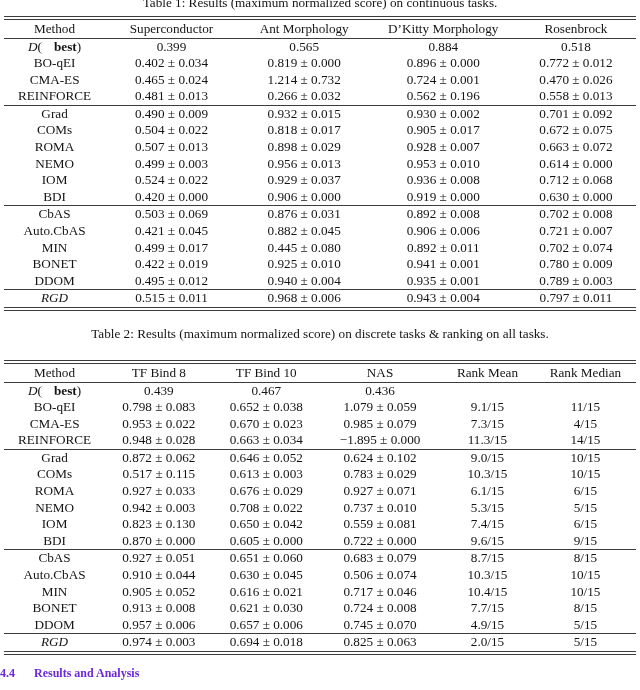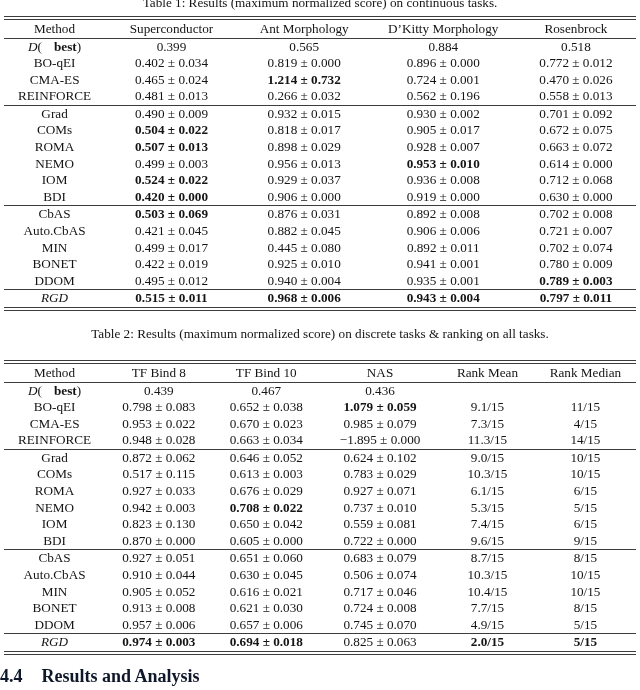--- a/index.html
+++ b/index.html
@@ -19,26 +19,26 @@
   th,td{
     padding:0;text-align:center;font-weight:normal;white-space:nowrap;
     line-height:16.6px;overflow:visible;
   }
   thead th{
     border-top:4px double #3c3c3c;border-bottom:1.5px solid #3c3c3c;
     line-height:17.5px;
   }
   tbody.sep tr:first-child td{border-top:1.5px solid #3c3c3c;margin-top:43px;}
   tbody.final td{border-top:1.5px solid #3c3c3c;border-bottom:4px double #3c3c3c;}
-  td.bold{font-weight:bold;}
+  td.bold{font-weight:normal;}
   td.method-rgd{font-weight:normal;font-style:italic;}
   .mathcal{font-style:italic;}
   .dbest-bold{font-weight:bold;margin-left:12px;}
   .section-heading{
-    margin:11px 0 0 0;font-size:18px;font-weight:bold;color:#0f172a;
+    margin:11px 0 0 0;font-size:12px;font-weight:bold;color:#6d28d9;
   }
   .section-heading .sec-num{margin-right:19px;}
 </style>
 </head>
 <body>
 
 <div class="caption caption-1">Table 1: Results (maximum normalized score) on continuous tasks.</div>
 
 <table class="results" id="table1">
     <colgroup>

